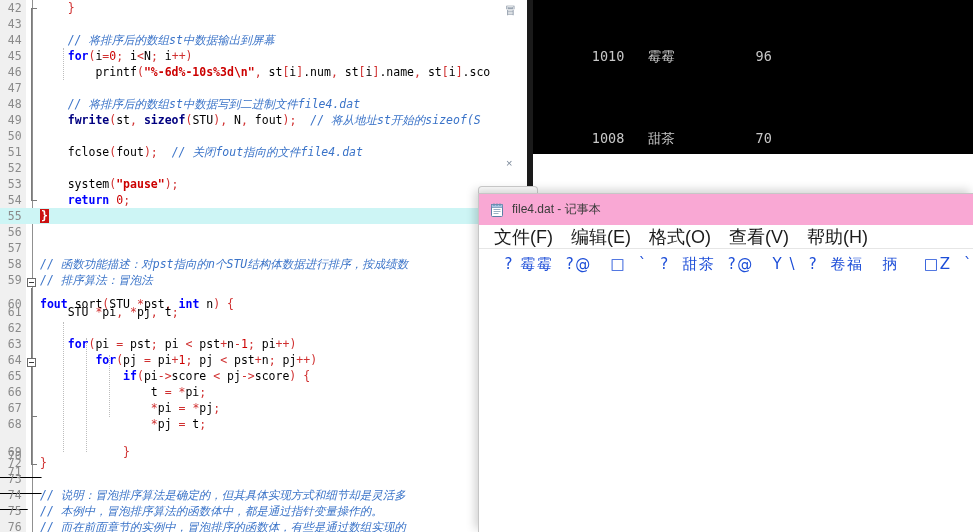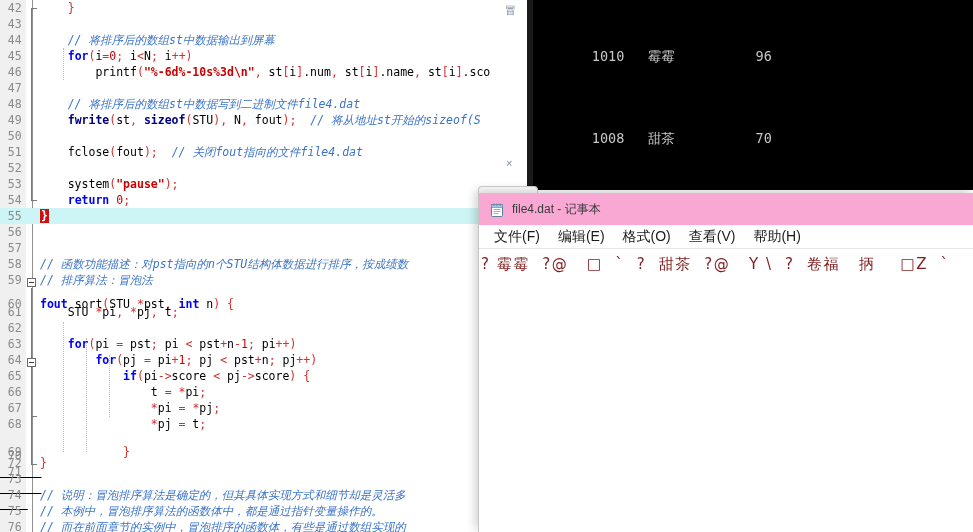--- a/index.html
+++ b/index.html
@@ -126,21 +126,21 @@
     position: absolute;
     left: 31px;
     width: 0;
     border-left: 1px solid #7a7a7a;
   }
 
   
   #console {
     position: absolute;
     left: 533px; top: 0;
-    width: 440px; height: 190px;
+    width: 440px; height: 154px;
     background: #000000;
     overflow: hidden;
   }
   #console-inner {
     position: absolute;
     left: 10px; top: -2px;
     color: #c8c8c8;
     font-family: "DejaVu Sans Mono", monospace;
     font-size: 13.5px;
     line-height: 16.5px;
@@ -194,42 +194,43 @@
   #np-menubar {
     height: 24px;
     background: #ffffff;
     display: flex;
     align-items: center;
     padding-left: 6px;
     box-sizing: border-box;
     border-bottom: 1px solid #e6e6e6;
   }
   .np-menu-item {
-    font-size: 14px;
+    font-size: 18px;
     color: #1b1b1b;
     padding: 2px 9px;
     font-family: "Liberation Sans", sans-serif;
     white-space: nowrap;
     cursor: default;
   }
   #np-body {
     position: absolute;
     left: 0; top: 56px;
     right: 0; bottom: 0;
     background: #ffffff;
     overflow: hidden;
   }
   #np-content {
     padding: 3px 0 0 2px;
     font-size: 15px;
-    color: #7f1d1d;
+    color: #1d4ed8;
     font-family: "DejaVu Sans", sans-serif;
     white-space: pre;
     letter-spacing: 1.5px;
     line-height: 22px;
+    text-align: right;
   }
   
   #np-tabstub {
     position: absolute;
     left: 478px; top: 186px;
     width: 60px; height: 8px;
     background: #ffffff;
     border-top: 1px solid #cfcfcf;
     border-left: 1px solid #cfcfcf;
     border-right: 1px solid #cfcfcf;

